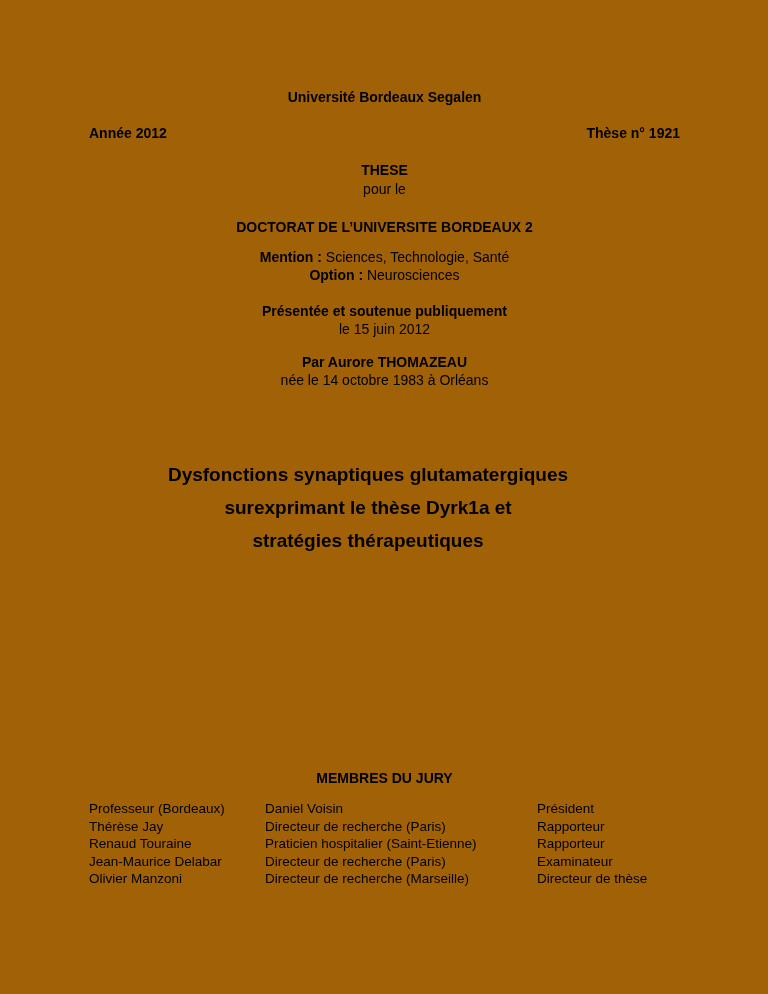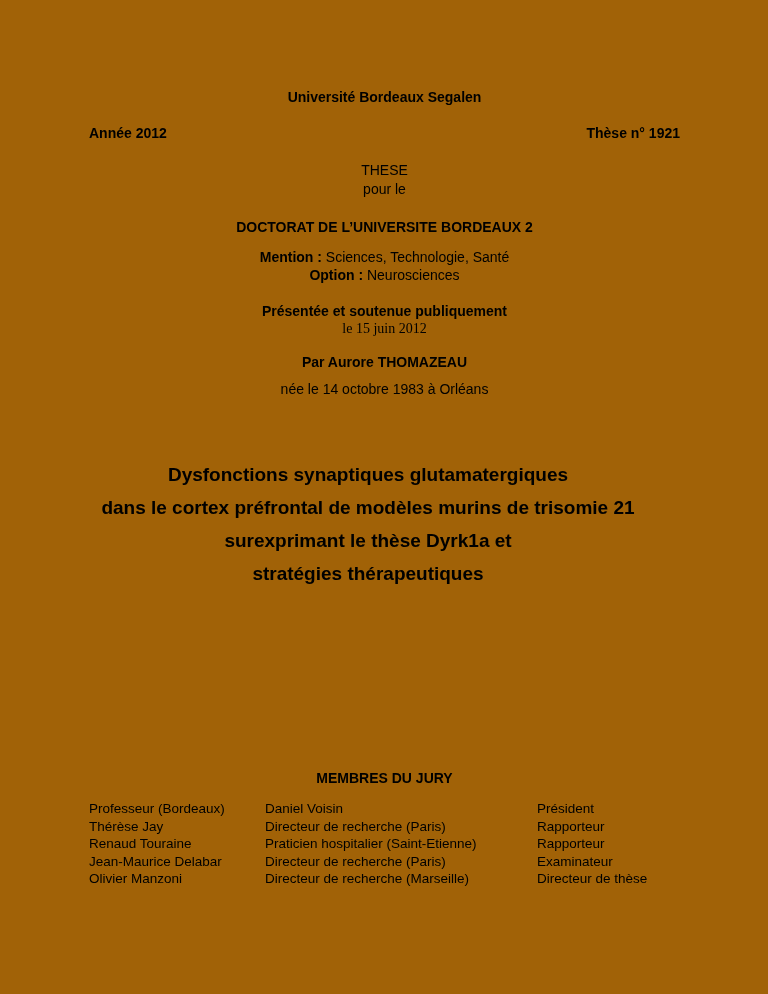--- a/index.html
+++ b/index.html
@@ -27,29 +27,29 @@
     left: 89px;
     width: 591px;
     font-size: 14px;
     line-height: 18px;
   }
   .center { text-align: center; }
   .b { font-weight: bold; }
 
   .university      { top: 88px;  font-weight: bold; }
   .year-row        { top: 124px; display: flex; justify-content: space-between; font-weight: bold; }
-  .these           { top: 161px; font-weight: normal; }
+  .these           { top: 161px; font-weight: bold; }
   .pour-le         { top: 180px; }
   .doctorat        { top: 205px; font-weight: bold; margin-top: 13px; }
   .mention         { top: 248px; }
   .option          { top: 266px; }
   .presentation    { top: 302px; font-weight: bold; }
-  .defense-date    { top: 320px; font-family: Liberation Serif, serif; }
+  .defense-date    { top: 320px; }
   .author          { top: 353px; font-weight: bold; }
-  .birth           { top: 371px; margin-top: 9px; }
+  .birth           { top: 371px; }
 
   .main-title {
     position: absolute;
     left: 44px;
     top: 458px;
     width: 648px;
     text-align: center;
     font-size: 19px;
     font-weight: bold;
     line-height: 33px;
@@ -103,21 +103,20 @@
   <div class="content-line presentation center">Présentée et soutenue publiquement</div>
 
   <div class="content-line defense-date center">le 15 juin 2012</div>
 
   <div class="content-line author center">Par Aurore THOMAZEAU</div>
 
   <div class="content-line birth center">née le 14 octobre 1983 à Orléans</div>
 
   <div class="main-title">
     <div>Dysfonctions synaptiques glutamatergiques</div>
-    <div>dans le cortex préfrontal de modèles murins de trisomie 21</div>
     <div>surexprimant le thèse Dyrk1a et</div>
     <div>stratégies thérapeutiques</div>
   </div>
 
   <div class="content-line jury-heading center">MEMBRES DU JURY</div>
 
   <div class="jury-table">
     <div class="jury-cell">Professeur (Bordeaux)</div>
     <div class="jury-cell">Daniel Voisin</div>
     <div class="jury-cell">Président</div>

